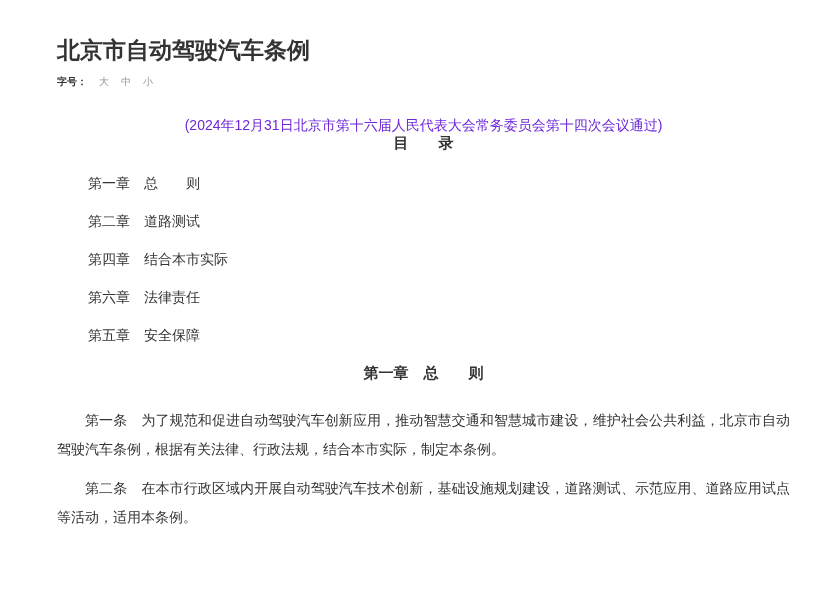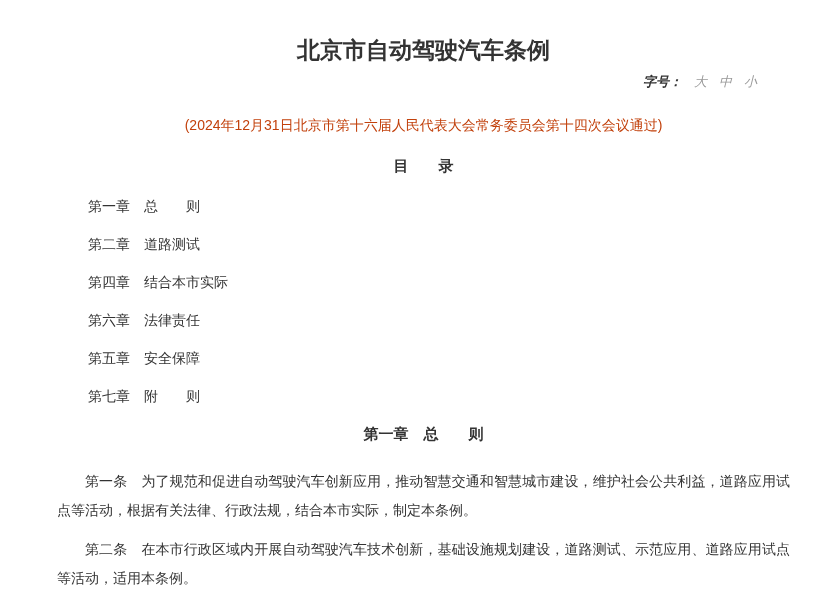--- a/index.html
+++ b/index.html
@@ -14,53 +14,51 @@
     height: 597px;
     background: #ffffff;
     overflow: hidden;
   }
   .content {
     margin-left: 57px;
     margin-right: 30px;
   }
   .doc-title {
     margin-top: 36px;
-    text-align: center;
+    text-align: left;
     font-size: 23px;
     font-weight: bold;
     line-height: 28px;
     color: #333333;
   }
   .fontsize-row {
     margin-top: 10px;
     padding-right: 33px;
-    text-align: right;
-    font-size: 13px;
+    text-align: left;
+    font-size: 10px;
     line-height: 16px;
-    font-style: italic;
   }
   .fontsize-label {
     font-weight: bold;
     color: #333333;
   }
   .fontsize-option {
     color: #999999;
     text-decoration: none;
     margin-left: 12px;
     cursor: pointer;
   }
   .passed-note {
     margin-top: 26px;
     text-align: center;
     font-size: 14px;
     line-height: 18px;
-    color: #c2410c;
+    color: #6d28d9;
   }
   .toc-heading {
-    margin-top: 23px;
     text-align: center;
     font-size: 15px;
     font-weight: bold;
     line-height: 18px;
   }
   .toc-list {
     margin-top: 22px;
     list-style: none;
   }
   .toc-item {
@@ -104,23 +102,22 @@
     <p class="passed-note">(2024年12月31日北京市第十六届人民代表大会常务委员会第十四次会议通过)</p>
 
     <h2 class="toc-heading">目　　录</h2>
 
     <ul class="toc-list">
       <li class="toc-item">第一章　总　　则</li>
       <li class="toc-item">第二章　道路测试</li>
       <li class="toc-item">第四章　结合本市实际</li>
       <li class="toc-item">第六章　法律责任</li>
       <li class="toc-item">第五章　安全保障</li>
-      <li class="toc-item">第七章　附　　则</li>
     </ul>
 
     <h3 class="chapter-heading">第一章　总　　则</h3>
 
-    <p class="article-paragraph">第一条　为了规范和促进自动驾驶汽车创新应用，推动智慧交通和智慧城市建设，维护社会公共利益，道路应用试点等活动，根据有关法律、行政法规，结合本市实际，制定本条例。</p>
+    <p class="article-paragraph">第一条　为了规范和促进自动驾驶汽车创新应用，推动智慧交通和智慧城市建设，维护社会公共利益，北京市自动驾驶汽车条例，根据有关法律、行政法规，结合本市实际，制定本条例。</p>
 
     <p class="article-paragraph">第二条　在本市行政区域内开展自动驾驶汽车技术创新，基础设施规划建设，道路测试、示范应用、道路应用试点等活动，适用本条例。</p>
 
   </div>
 </div>
 
 </body></html>

